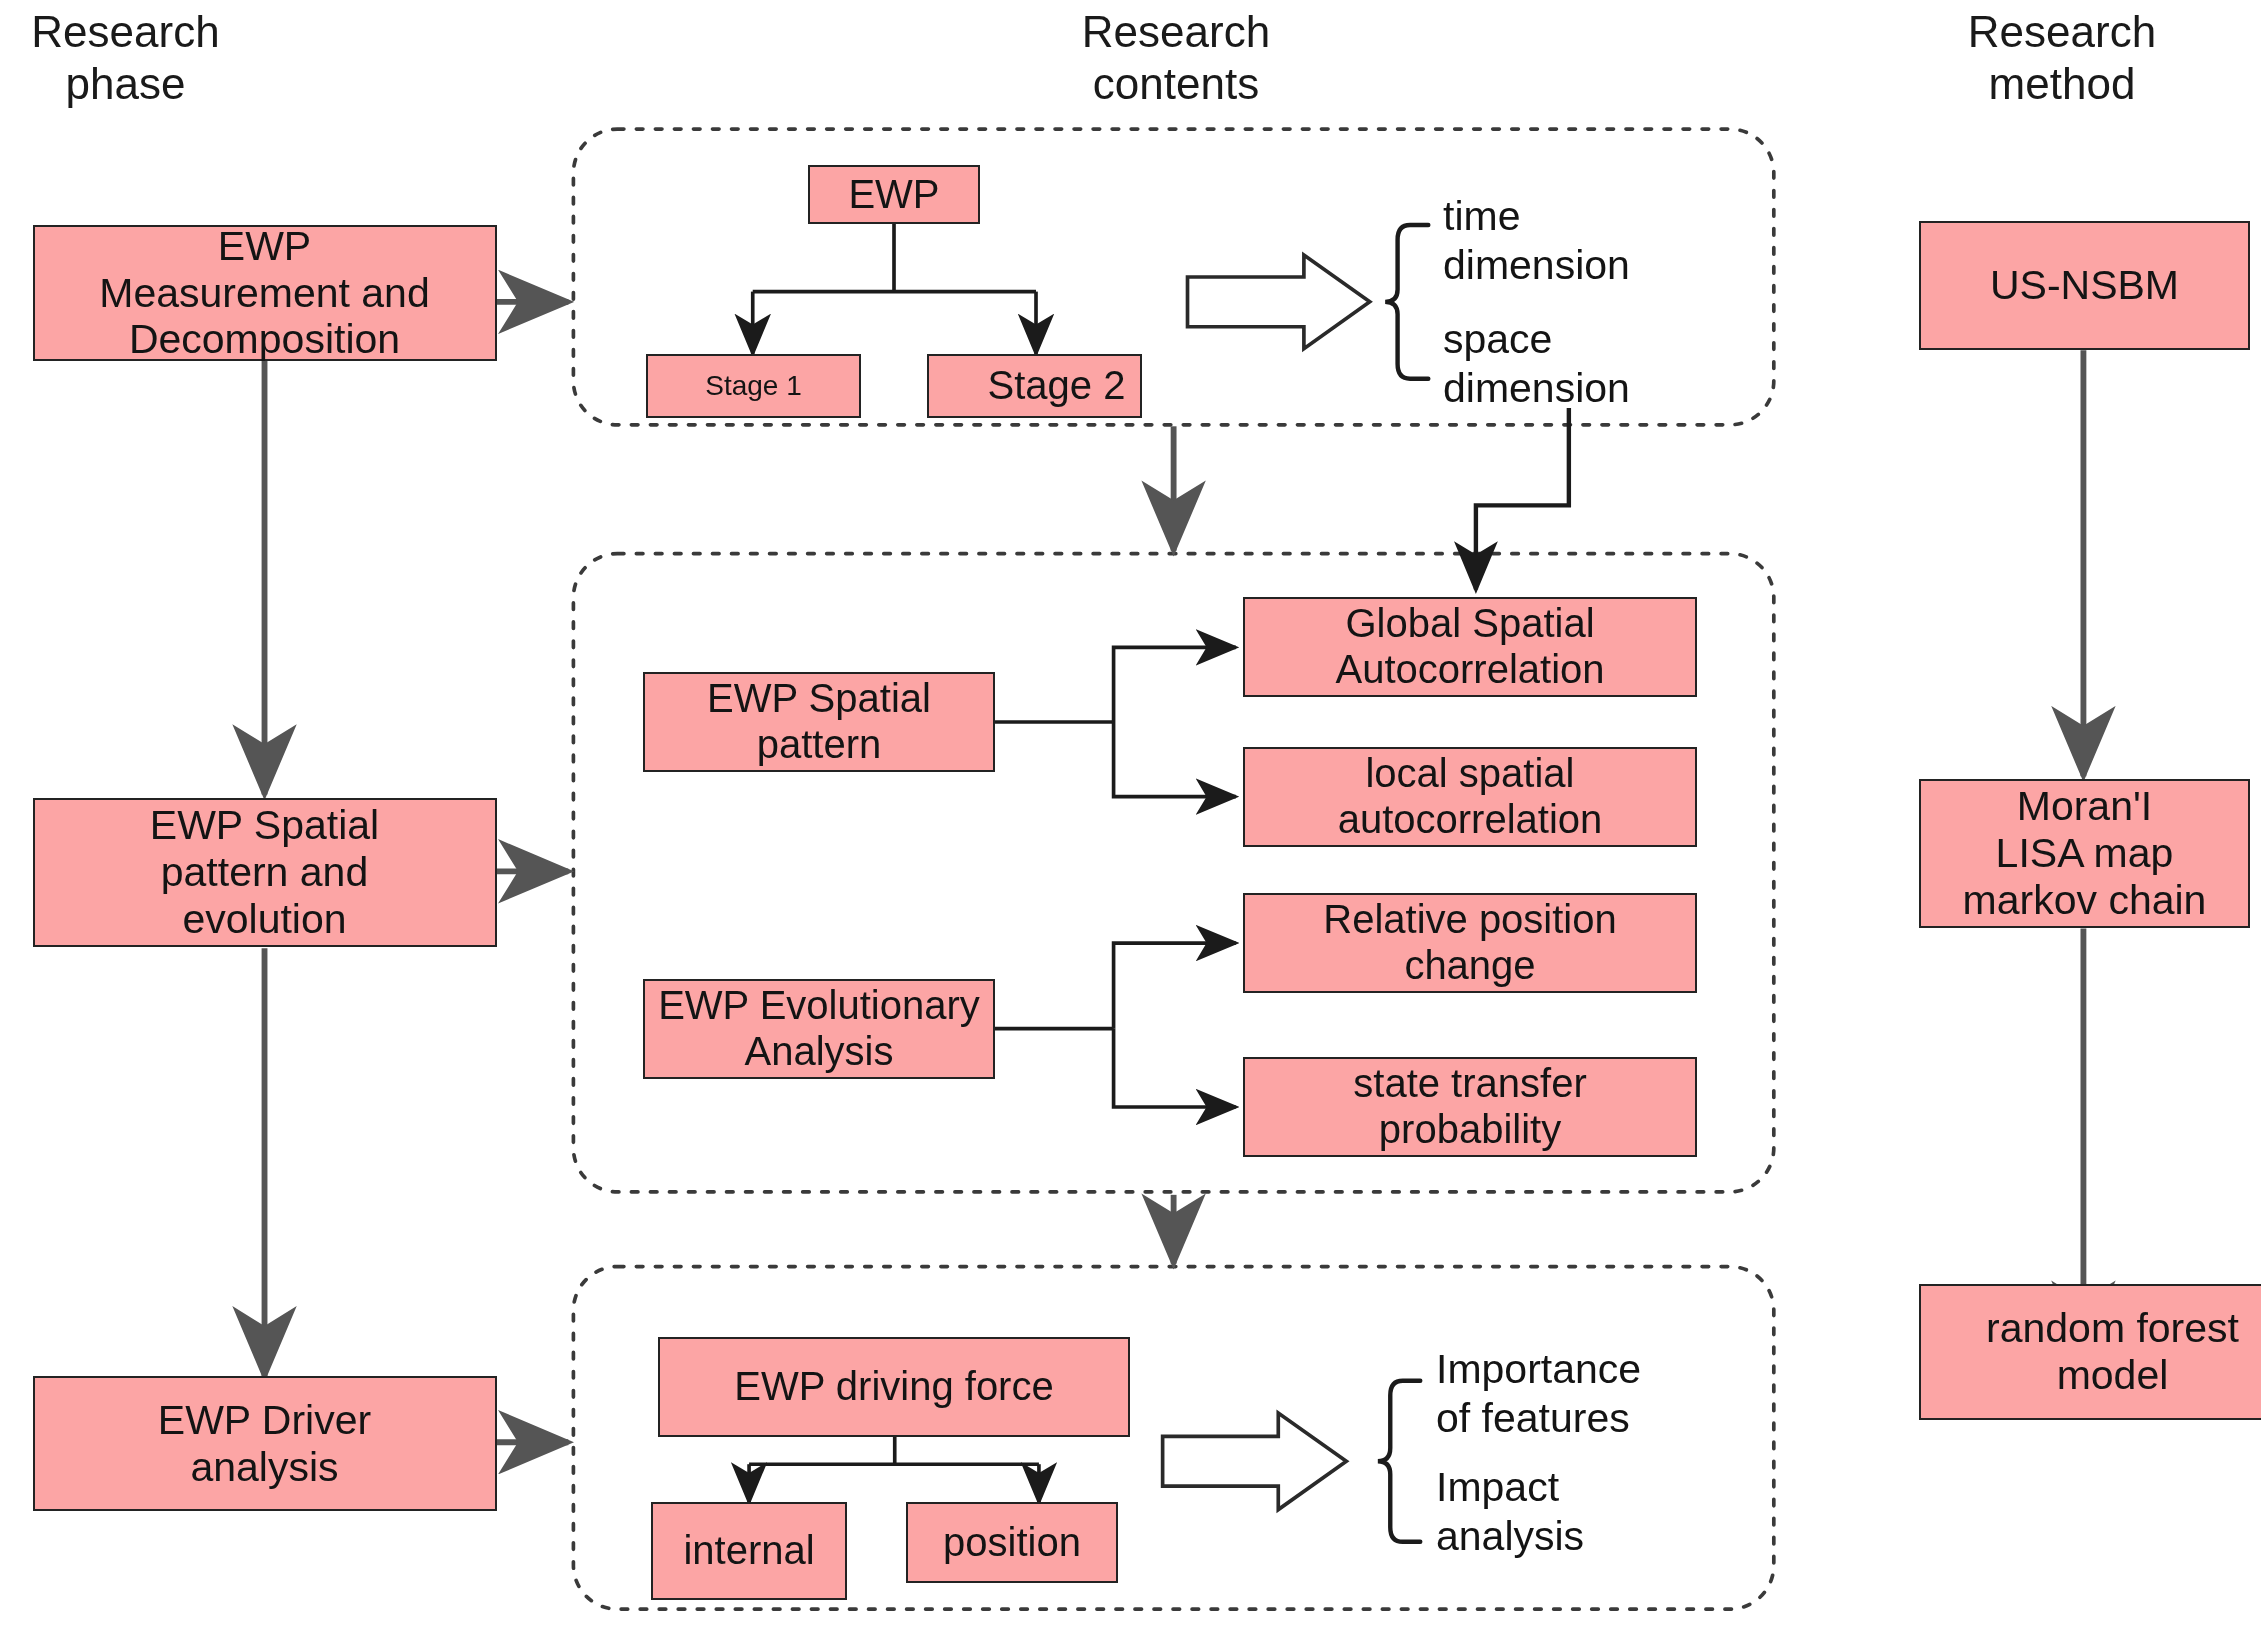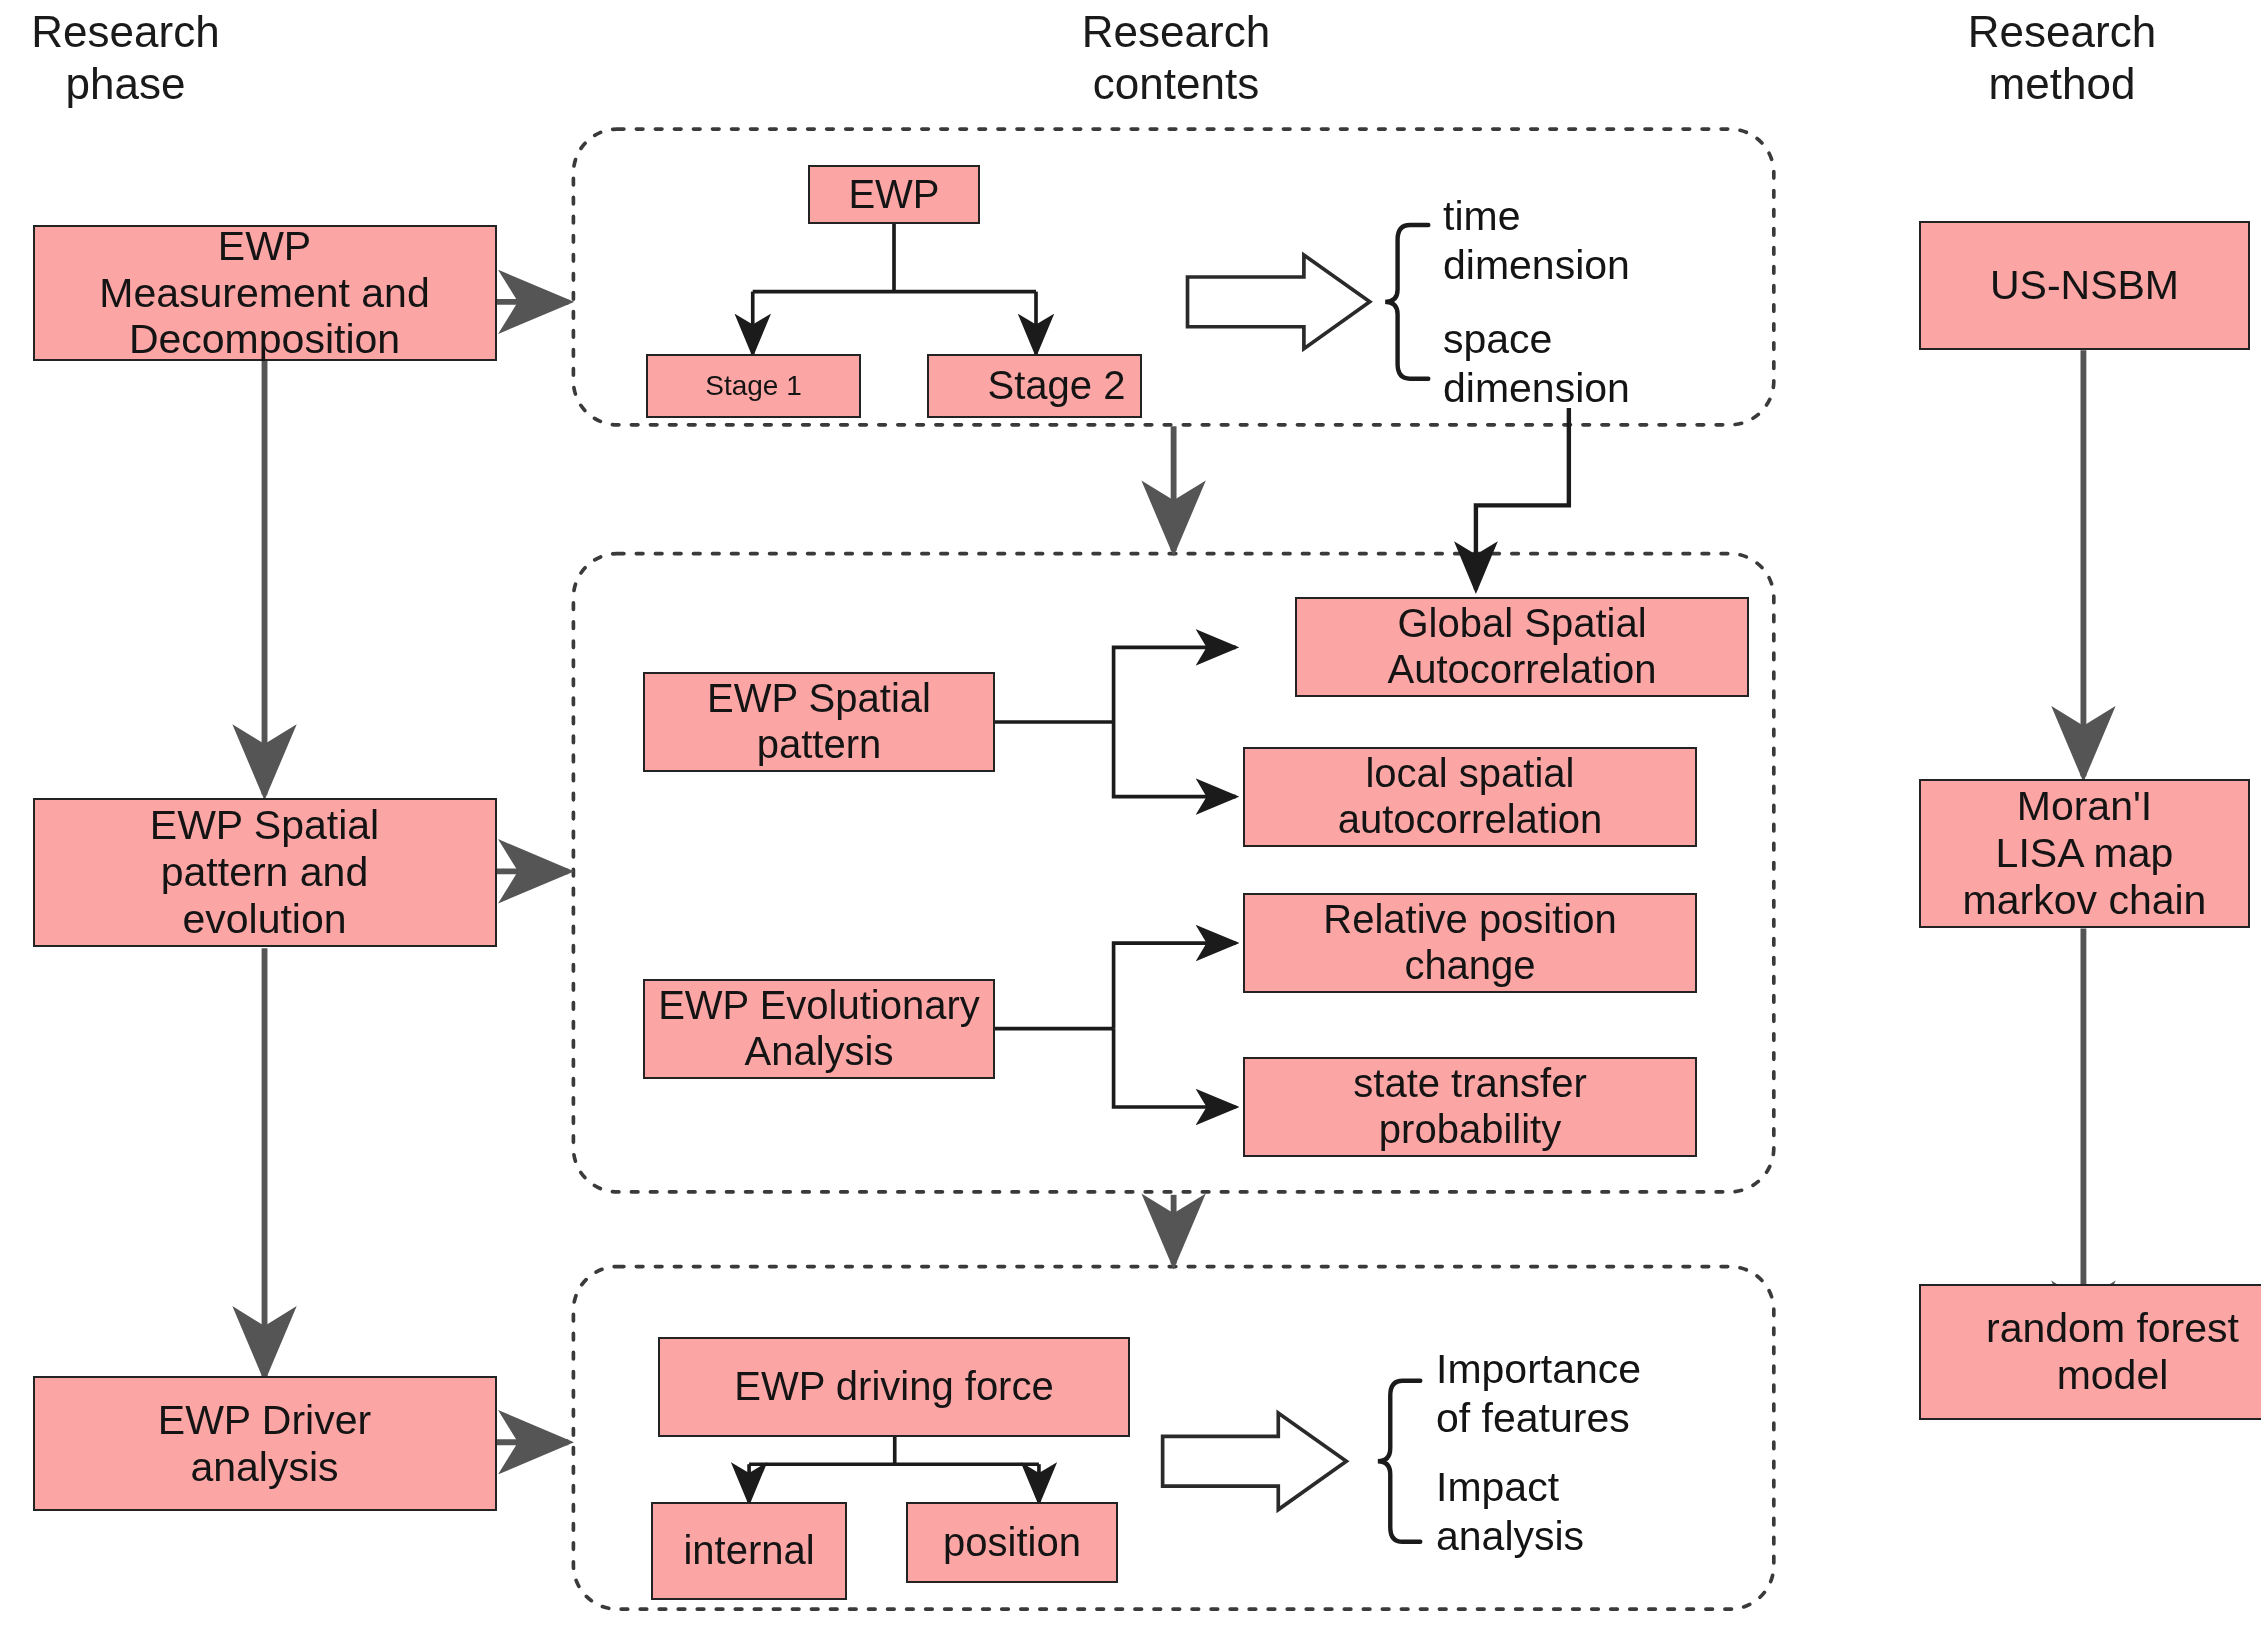--- a/index.html
+++ b/index.html
@@ -111,21 +111,21 @@
 
   <div class="freetext" style="left:1431px;top:192px;width:337px;font-size:41px;">time
 dimension</div>
 
   <div class="freetext" style="left:1431px;top:315px;width:337px;font-size:41px;">space
 dimension</div>
 
   <div class="nodebox" style="left:631px;top:672px;width:352px;height:100px;font-size:40px;">EWP Spatial
 pattern</div>
 
-  <div class="nodebox" style="left:1283px;top:597px;width:454px;height:100px;font-size:40px;">Global Spatial
+  <div class="nodebox" style="left:1231px;top:597px;width:454px;height:100px;font-size:40px;">Global Spatial
 Autocorrelation</div>
 
   <div class="nodebox" style="left:1231px;top:747px;width:454px;height:100px;font-size:40px;">local spatial
 autocorrelation</div>
 
   <div class="nodebox" style="left:631px;top:979px;width:352px;height:100px;font-size:40px;">EWP Evolutionary
 Analysis</div>
 
   <div class="nodebox" style="left:1231px;top:893px;width:454px;height:100px;font-size:40px;">Relative position
 change</div>

